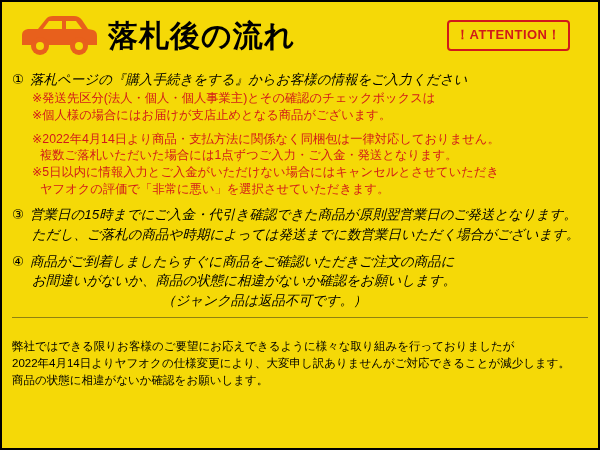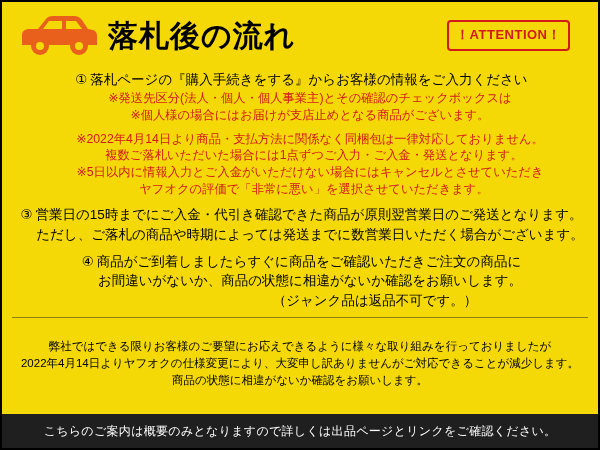--- a/index.html
+++ b/index.html
@@ -14,21 +14,20 @@
     overflow: hidden;
   }
   #page {
     position: relative;
     width: 600px;
     height: 450px;
     background: #f5d907;
     box-sizing: border-box;
     border: 2px solid #000000;
     overflow: hidden;
-    text-align: center;
   }
 
   
   #header {
     position: relative;
     height: 66px;
     display: flex;
     align-items: center;
     padding: 0 8px;
     box-sizing: border-box;
@@ -73,20 +72,21 @@
     margin-bottom: 7px;
   }
   .line {
     font-size: 13.5px;
     line-height: 1.45;
     color: #000;
     white-space: nowrap;
   }
   .line.main {
     font-weight: normal;
+    font-style: italic;
   }
   .line.red {
     color: #d11a1a;
     font-size: 12.3px;
     line-height: 1.38;
   }
   .indent1 {
     padding-left: 20px;
   }
   .indent2 {
@@ -193,17 +193,14 @@
   </div>
 
   <div id="divider"></div>
 
   <div id="footer-note">
     <div class="fline">弊社ではできる限りお客様のご要望にお応えできるように様々な取り組みを行っておりましたが</div>
     <div class="fline">2022年4月14日よりヤフオクの仕様変更により、大変申し訳ありませんがご対応できることが減少します。</div>
     <div class="fline">商品の状態に相違がないか確認をお願いします。</div>
   </div>
 
-  <div id="bottom-bar">
-    <div class="btext">こちらのご案内は概要のみとなりますので詳しくは出品ページとリンクをご確認ください。</div>
-  </div>
 
 </div>
 
 </body></html>

